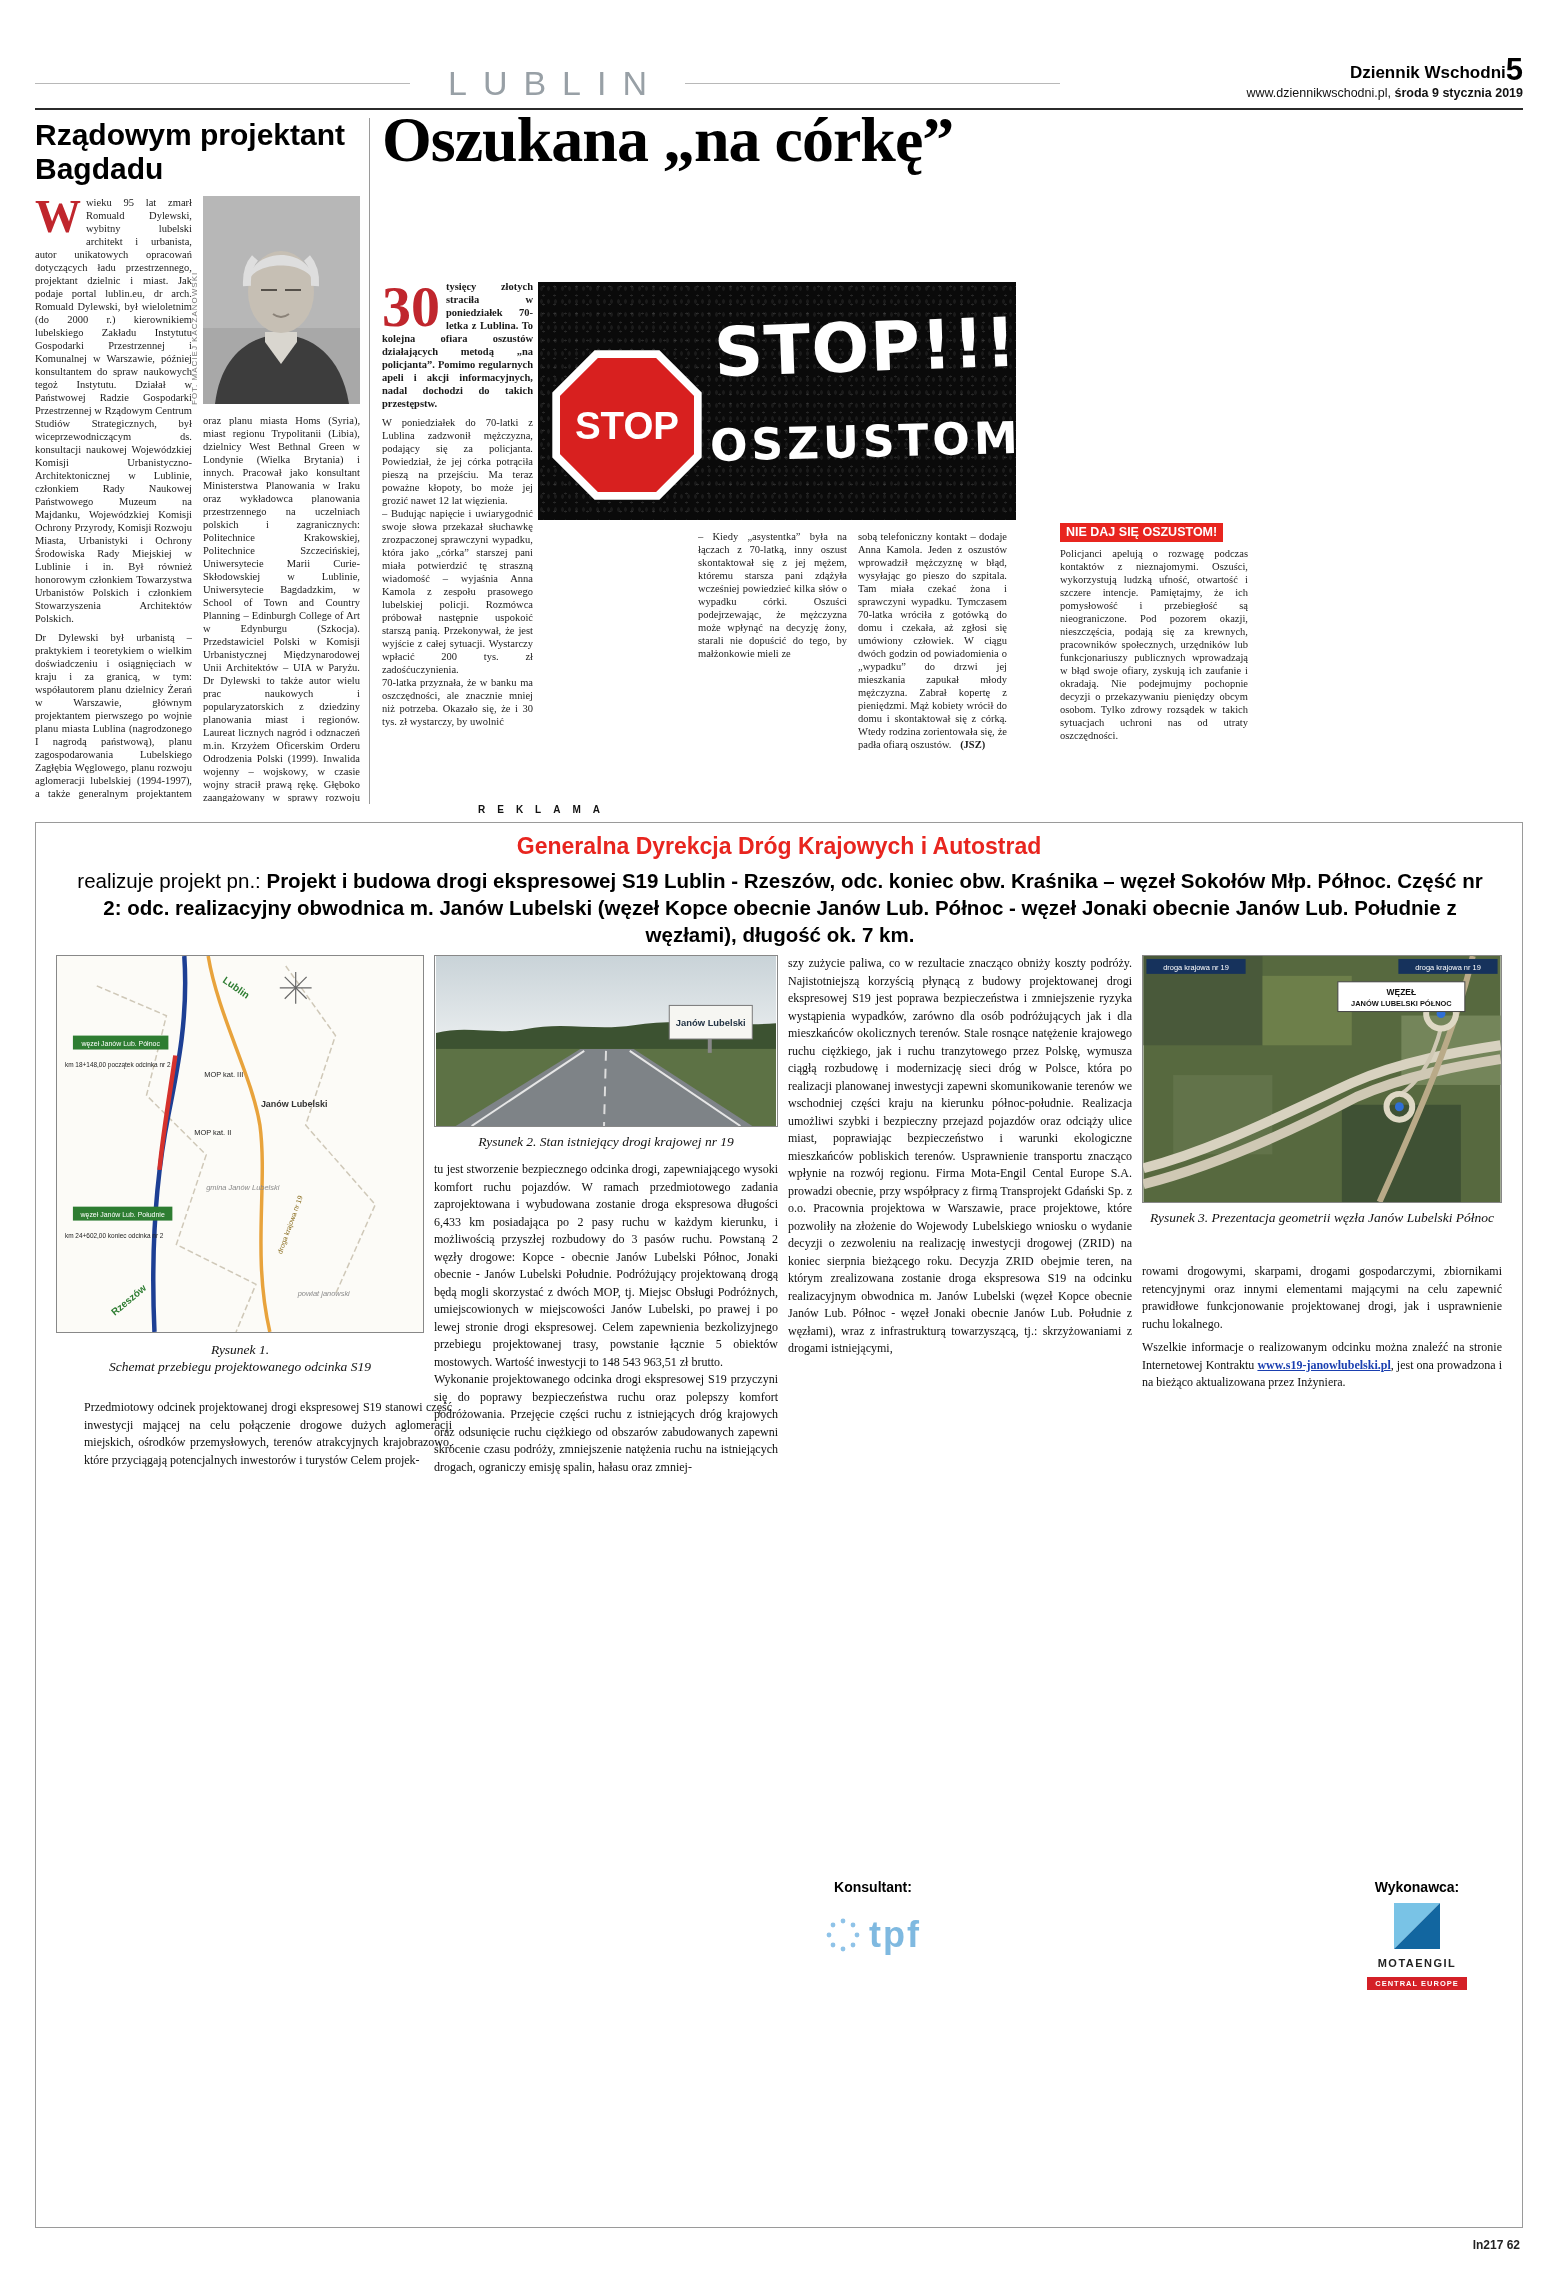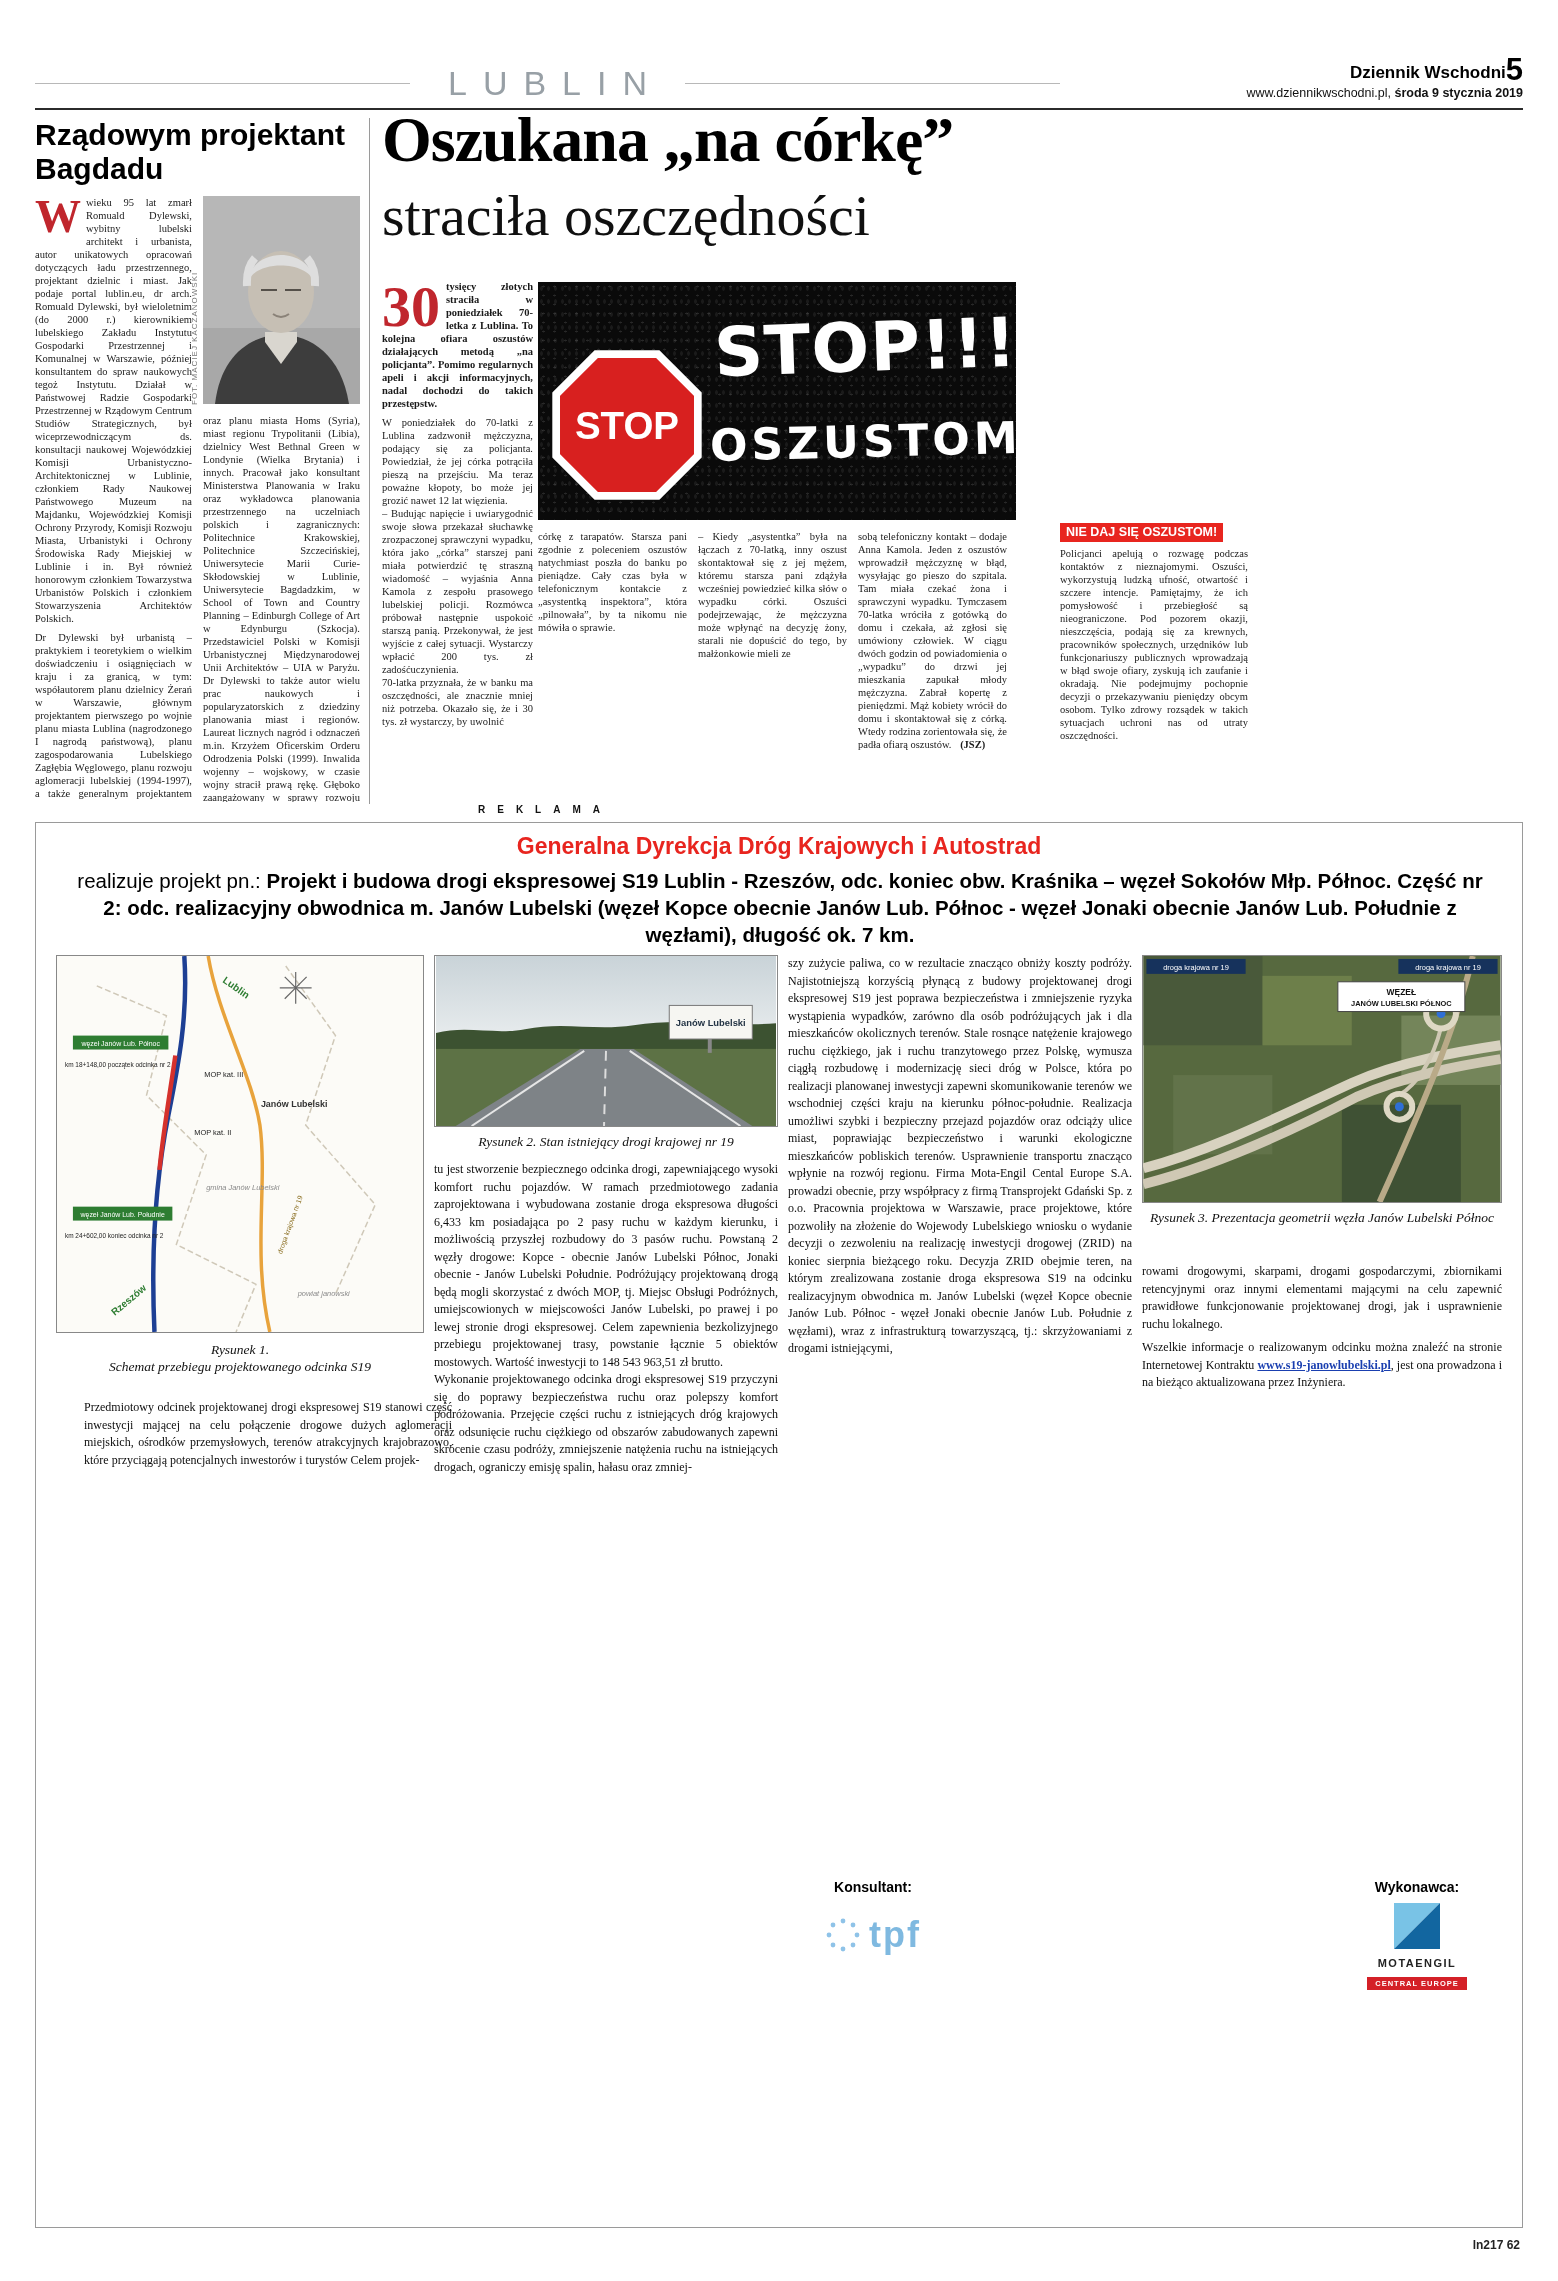--- a/index.html
+++ b/index.html
@@ -152,39 +152,37 @@
   </div>
   <div class="la-credit">FOT. MACIEJ KACZANOWSKI</div>
 
   <div class="body-col la-col2">
     <span>oraz planu miasta Homs (Syria), miast regionu Trypolitanii (Libia), dzielnicy West Bethnal Green w Londynie (Wielka Brytania) i innych. Pracował jako konsultant Ministerstwa Planowania w Iraku oraz wykładowca planowania przestrzennego na uczelniach polskich i zagranicznych: Politechnice Krakowskiej, Politechnice Szczecińskiej, Uniwersytecie Marii Curie-Skłodowskiej w Lublinie, Uniwersytecie Bagdadzkim, w School of Town and Country Planning – Edinburgh College of Art w Edynburgu (Szkocja). Przedstawiciel Polski w Komisji Urbanistycznej Międzynarodowej Unii Architektów – UIA w Paryżu. Dr Dylewski to także autor wielu prac naukowych i popularyzatorskich z dziedziny planowania miast i regionów. Laureat licznych nagród i odznaczeń m.in. Krzyżem Oficerskim Orderu Odrodzenia Polski (1999). Inwalida wojenny – wojskowy, w czasie wojny stracił prawą rękę. Głęboko zaangażowany w sprawy rozwoju przestrzennego Lublina i regionu lubelskiego. </span>
   </div>
 
   <div class="divider-v"></div>
 
   <div class="ma-h1">Oszukana „na córkę”</div>
-  <div class="ma-h2">straciła oszczędności</div>
 
   <div class="body-col ma-col1">
     <span class="dropnum">30</span><span class="lead">tysięcy złotych straciła w poniedziałek 70-letka z Lublina. To kolejna ofiara oszustów działających metodą „na policjanta”. Pomimo regularnych apeli i akcji informacyjnych, nadal dochodzi do takich przestępstw.</span>
     <div class="para prewrap">W poniedziałek do 70-latki z Lublina zadzwonił mężczyzna, podający się za policjanta. Powiedział, że jej córka potrąciła pieszą na przejściu. Ma teraz poważne kłopoty, bo może jej grozić nawet 12 lat więzienia.
 – Budując napięcie i uwiarygodnić swoje słowa przekazał słuchawkę zrozpaczonej sprawczyni wypadku, która jako „córka” starszej pani miała potwierdzić tę straszną wiadomość – wyjaśnia Anna Kamola z zespołu prasowego lubelskiej policji. Rozmówca próbował następnie uspokoić starszą panią. Przekonywał, że jest wyjście z całej sytuacji. Wystarczy wpłacić 200 tys. zł zadośćuczynienia.
 70-latka przyznała, że w banku ma oszczędności, ale znacznie mniej niż potrzeba. Okazało się, że i 30 tys. zł wystarczy, by uwolnić</div>
   </div>
 
   <div class="stop-banner">
     <svg class="stop-sign" viewBox="0 0 100 100">
       <polygon points="30,4 70,4 96,30 96,70 70,96 30,96 4,70 4,30" fill="#d8201f" stroke="#ffffff" stroke-width="5"></polygon>
       <text x="50" y="59" text-anchor="middle" font-size="25" font-weight="bold" fill="#ffffff">STOP</text>
     </svg>
     <div class="stop-line1">STOP!!!</div>
     <div class="stop-line2">OSZUSTOM</div>
   </div>
 
-  <div class="body-col ma-col2">córkę z tarapatów. Starsza pani zgodnie z poleceniem oszustów natychmiast poszła do banku po pieniądze. Cały czas była w telefonicznym kontakcie z „asystentką inspektora”, która „pilnowała”, by ta nikomu nie mówiła o sprawie.</div>
   <div class="body-col ma-col3">– Kiedy „asystentka” była na łączach z 70-latką, inny oszust skontaktował się z jej mężem, któremu starsza pani zdążyła wcześniej powiedzieć kilka słów o wypadku córki. Oszuści podejrzewając, że mężczyzna może wpłynąć na decyzję żony, starali nie dopuścić do tego, by małżonkowie mieli ze</div>
   <div class="body-col ma-col4">
     <span>sobą telefoniczny kontakt – dodaje Anna Kamola. Jeden z oszustów wprowadził mężczyznę w błąd, wysyłając go pieszo do szpitala. Tam miała czekać żona i sprawczyni wypadku. Tymczasem 70-latka wróciła z gotówką do domu i czekała, aż zgłosi się umówiony człowiek. W ciągu dwóch godzin od powiadomienia o „wypadku” do drzwi jej mieszkania zapukał młody mężczyzna. Zabrał kopertę z pieniędzmi. Mąż kobiety wrócił do domu i skontaktował się z córką. Wtedy rodzina zorientowała się, że padła ofiarą oszustów. </span><span class="sig-right">(JSZ)</span>
   </div>
 
   <div class="warn">
     <div class="warn-title">NIE DAJ SIĘ OSZUSTOM!</div>
     <div class="warn-text">Policjanci apelują o rozwagę podczas kontaktów z nieznajomymi. Oszuści, wykorzystują ludzką ufność, otwartość i szczere intencje. Pamiętajmy, że ich pomysłowość i przebiegłość są nieograniczone. Pod pozorem okazji, nieszczęścia, podają się za krewnych, pracowników społecznych, urzędników lub funkcjonariuszy publicznych wprowadzają w błąd swoje ofiary, zyskują ich zaufanie i okradają. Nie podejmujmy pochopnie decyzji o przekazywaniu pieniędzy obcym osobom. Tylko zdrowy rozsądek w takich sytuacjach uchroni nas od utraty oszczędności.</div>
   </div>
 

